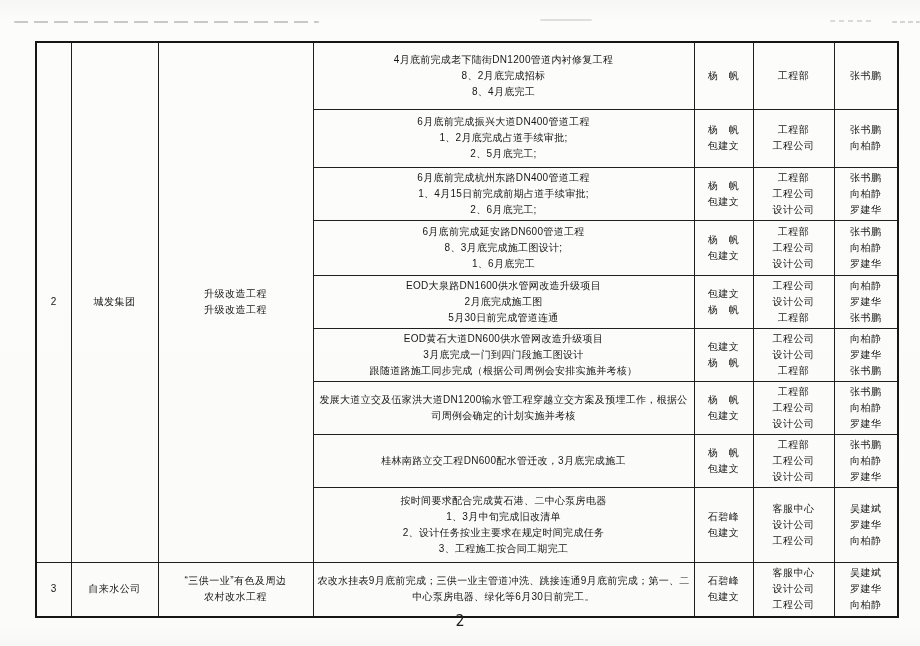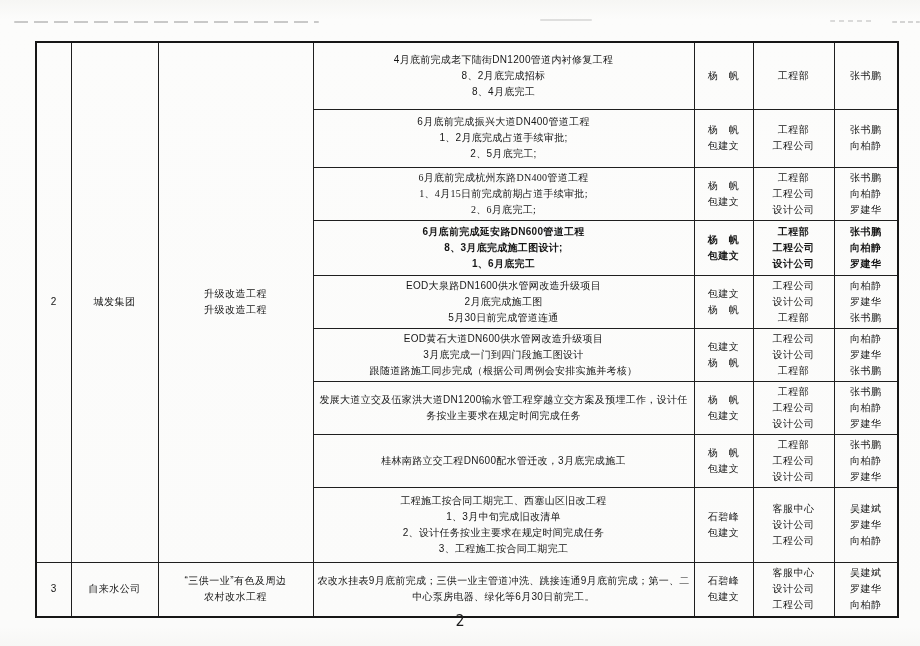--- a/index.html
+++ b/index.html
@@ -39,22 +39,22 @@
   }
   table.plan{border:2px solid #161616;}
   td.left{text-align:left;padding:2px 4px 2px 6px;}
   .ln{white-space:normal;}
   td .ln{letter-spacing:.5px;}
   td.left .ln{letter-spacing:.3px;}
 
   
   table.plan tr:nth-child(1){height:67px;}
   table.plan tr:nth-child(2){height:58px;margin-left:44px;}
-  table.plan tr:nth-child(3){height:49px;font-family:Liberation Serif, serif;}
-  table.plan tr:nth-child(4){height:55px;font-weight:bold;}
+  table.plan tr:nth-child(3){height:49px;}
+  table.plan tr:nth-child(4){height:55px;}
   table.plan tr:nth-child(5){height:48px;padding-left:20px;}
   table.plan tr:nth-child(6){height:52px;}
   table.plan tr:nth-child(7){height:50px;}
   table.plan tr:nth-child(8){height:52px;}
   table.plan tr:nth-child(9){height:75px;}
   table.plan tr:nth-child(10){height:55px;}
 
   .page-number{
     position:absolute;left:0;top:612px;width:920px;
     text-align:center;font-size:15px;color:#1c1c1c;
@@ -206,21 +206,21 @@
             <div class="ln">工程部</div>
           </td>
           <td>
             <div class="ln">向柏静</div>
             <div class="ln">罗建华</div>
             <div class="ln">张书鹏</div>
           </td>
         </tr>
         <tr>
           <td class="left">
-            <div class="ln">发展大道立交及伍家洪大道DN1200输水管工程穿越立交方案及预埋工作，设计任务按业主要求在规定时间完成任务</div>
+            <div class="ln">发展大道立交及伍家洪大道DN1200输水管工程穿越立交方案及预埋工作，根据公司周例会确定的计划实施并考核</div>
           </td>
           <td>
             <div class="ln">杨　帆</div>
             <div class="ln">包建文</div>
           </td>
           <td>
             <div class="ln">工程部</div>
             <div class="ln">工程公司</div>
             <div class="ln">设计公司</div>
           </td>
@@ -244,21 +244,21 @@
             <div class="ln">设计公司</div>
           </td>
           <td>
             <div class="ln">张书鹏</div>
             <div class="ln">向柏静</div>
             <div class="ln">罗建华</div>
           </td>
         </tr>
         <tr>
           <td class="left">
-            <div class="ln">工程施工按合同工期完工、西塞山区旧改工程</div>
+            <div class="ln">按时间要求配合完成黄石港、二中心泵房电器</div>
             <div class="ln">1、3月中旬完成旧改清单</div>
             <div class="ln">2、设计任务按业主要求在规定时间完成任务</div>
             <div class="ln">3、工程施工按合同工期完工</div>
           </td>
           <td>
             <div class="ln">石碧峰</div>
             <div class="ln">包建文</div>
           </td>
           <td>
             <div class="ln">客服中心</div>

